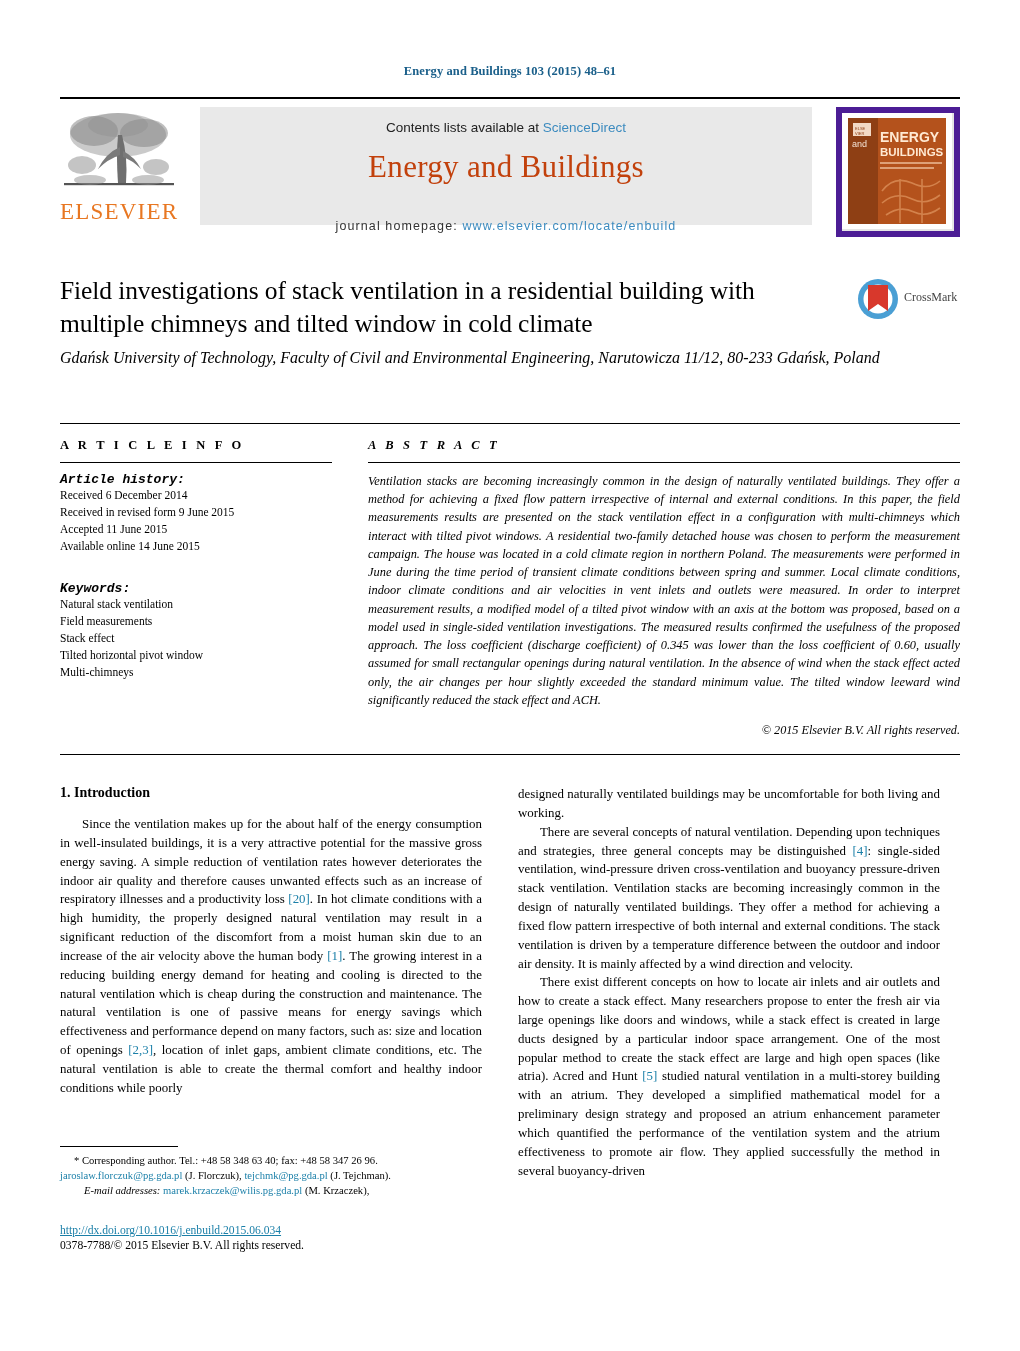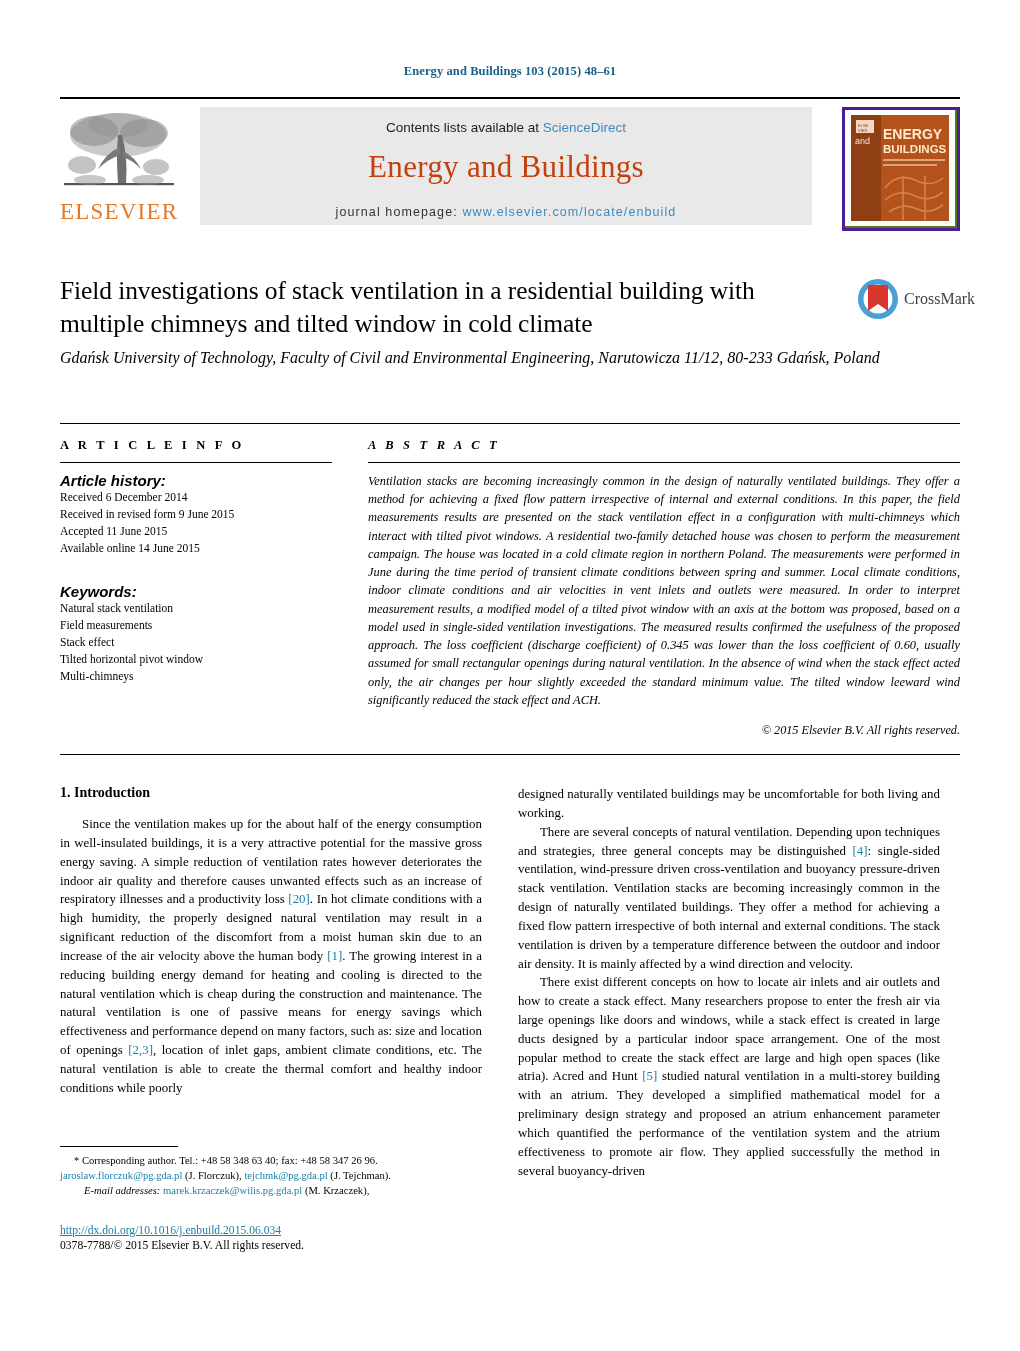--- a/index.html
+++ b/index.html
@@ -82,34 +82,34 @@
     font-family: "Liberation Serif", serif;
     font-size: 31px;
     color: #c2410c;
     margin-top: 14px;
     letter-spacing: .3px;
   }
   .homepage-line {
     font-family: "Liberation Sans", sans-serif;
     font-size: 12.5px;
     color: #333;
-    margin-top: 20px;
+    margin-top: 34px;
     letter-spacing: 1.1px;
   }
   .homepage-line .url {
     color: #3c8bbf;
   }
   .cover-thumb {
     position: absolute;
     right: 0;
     top: 8px;
     width: 112px;
     height: 118px;
-    border: 3px solid #4c1d95;
-    background: #4d7c0f;
+    border: 6px solid #4c1d95;
+    background: #e5e5e5;
     overflow: hidden;
   }
 
   
   .title-block {
     margin: 46px 60px 0 60px;
     position: relative;
     min-height: 110px;
   }
   .paper-title {
@@ -138,21 +138,21 @@
   }
   .crossmark {
     position: absolute;
     right: 0;
     top: 2px;
     width: 104px;
     height: 46px;
   }
   .crossmark-label {
     font-family: "Liberation Serif", serif;
-    font-size: 16px;
+    font-size: 12px;
     color: #444;
     position: absolute;
     left: 48px;
     top: 13px;
   }
 
   
   .info-abstract {
     margin: 38px 60px 0 60px;
     border-top: 1.6px solid #000;
@@ -169,24 +169,24 @@
     font-weight: bold;
     letter-spacing: 3.2px;
     color: #000;
   }
   .rule-under {
     border-bottom: 1.4px solid #000;
     margin-top: 9px;
     margin-bottom: 9px;
   }
   .hist-head, .kw-head {
-    font-family: Liberation Sans, sans-serif;
+    font-family: Liberation Mono, monospace;
     font-style: italic;
     font-weight: bold;
-    font-size: 15px;
+    font-size: 13px;
   }
   .hist-line, .kw-line {
     font-family: "Liberation Serif", serif;
     font-size: 11.5px;
     line-height: 1.48;
   }
   .info-gap { height: 26px; }
 
   .abstract-body {
     font-family: "Liberation Serif", serif;

